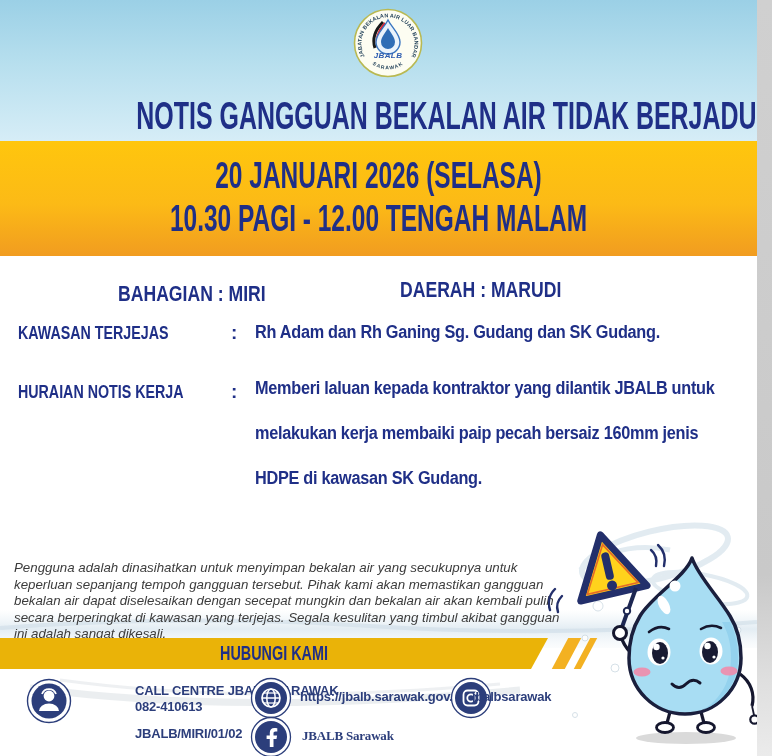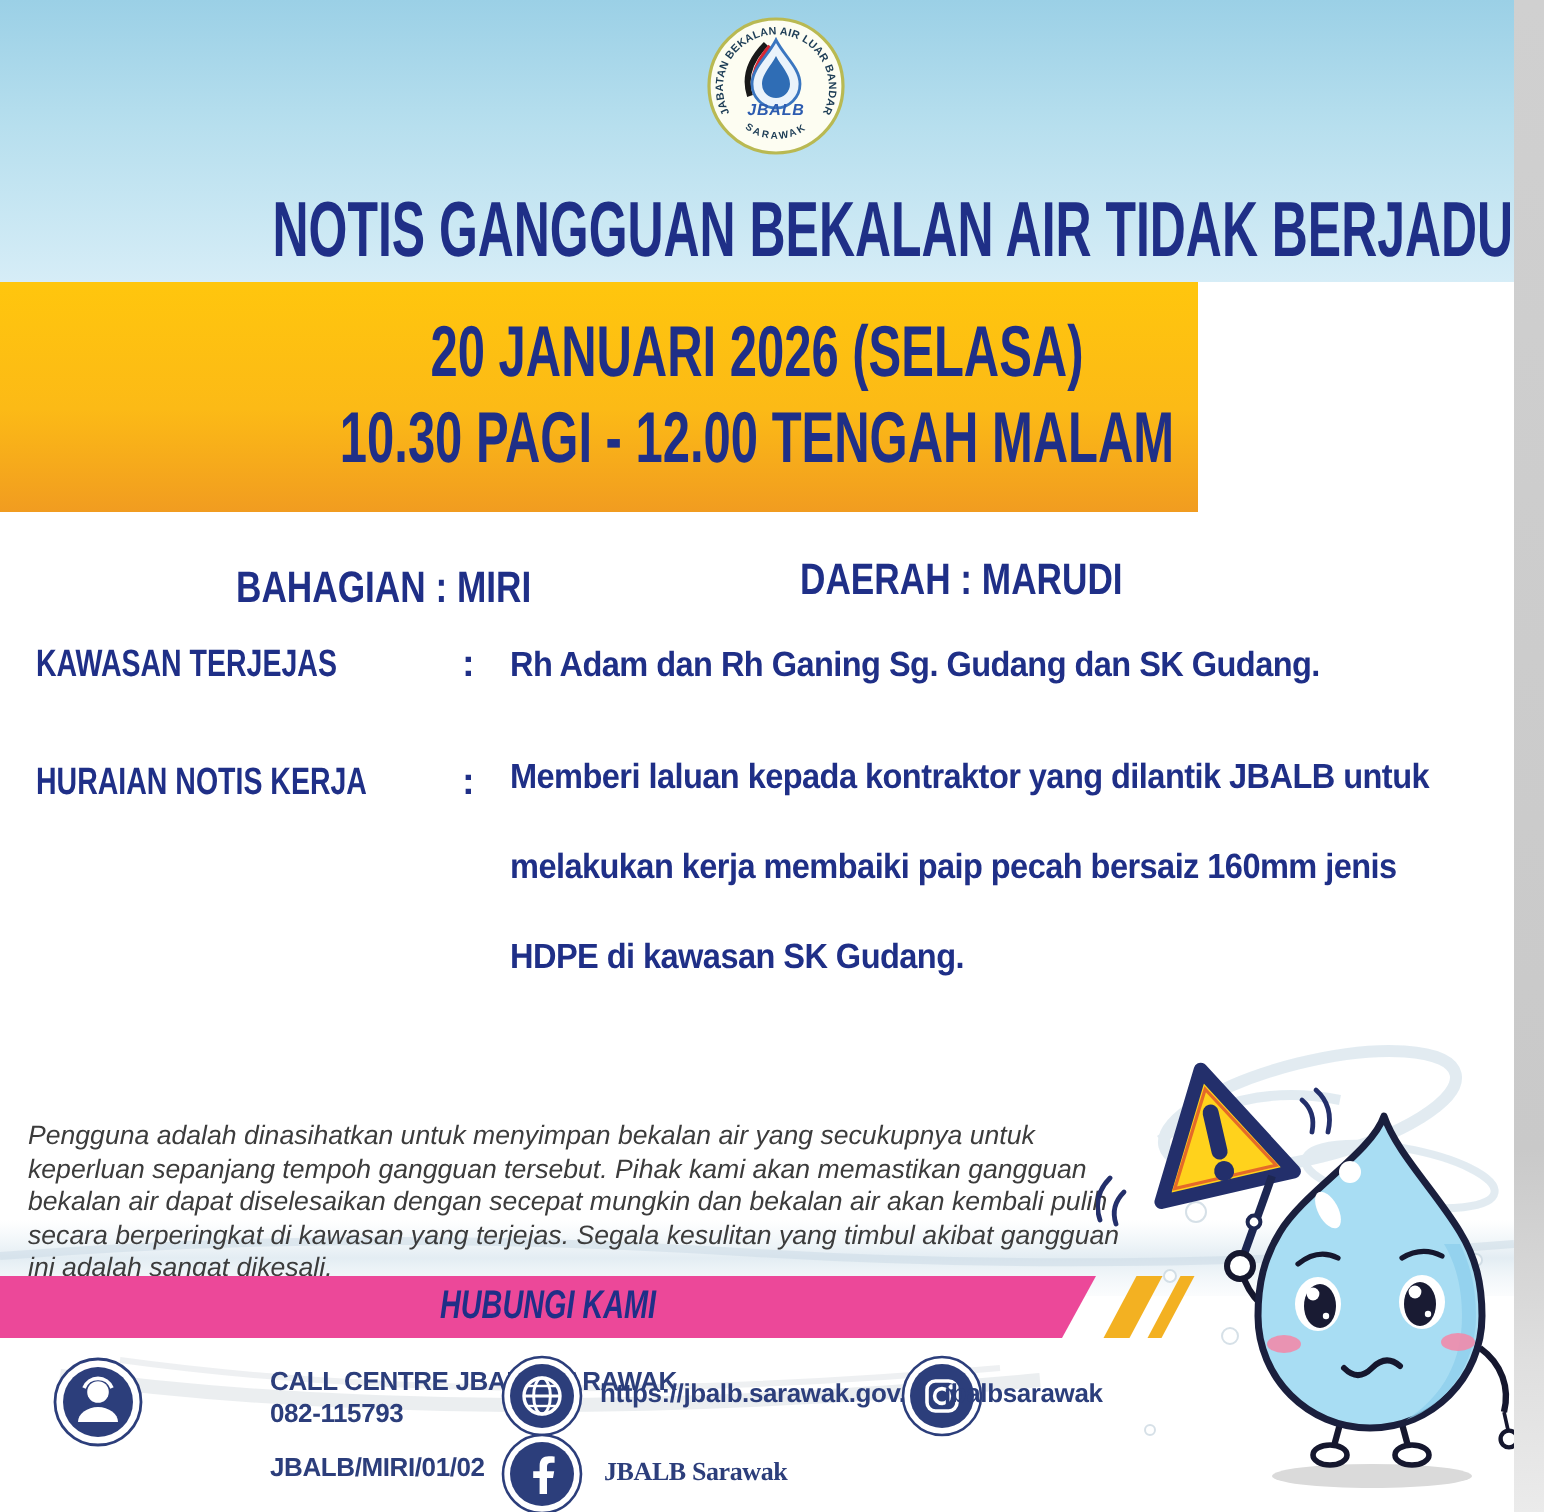--- a/index.html
+++ b/index.html
@@ -7,40 +7,40 @@
         font-family:"Liberation Sans",sans-serif;}
   .edge-strip{position:absolute;right:0;top:0;width:15px;height:100%;
         background:linear-gradient(180deg,#d0d0d0 0%,#c9c9c9 76%,#dfdfdf 90%,#ebebeb 100%);z-index:9;}
   
   .sky{position:absolute;left:0;top:0;width:757px;height:141px;
         background:linear-gradient(180deg,#9bd0e6 0%,#b7dfee 45%,#d6edf7 100%);}
   .logo{position:absolute;left:338px;top:6px;width:100px;height:74px;}
   .title{position:absolute;left:0;top:94px;width:757px;text-align:center;white-space:nowrap;
         font-weight:bold;font-size:39px;color:#1f2f87;transform:scaleX(.64);transform-origin:50% 50%;}
   
-  .banner{position:absolute;left:0;top:141px;width:599px;height:115px;
+  .banner{position:absolute;left:0;top:141px;width:757px;height:115px;
         background:linear-gradient(180deg,#ffc60d 0%,#fcba16 55%,#f19c20 100%);padding-top:0;}
   .banner-line{position:relative;width:757px;text-align:center;white-space:nowrap;font-weight:bold;
         font-size:36px;line-height:43px;color:#1f2f87;transform:scaleX(.68);transform-origin:50% 50%;}
   .banner-line.first{margin-top:13px;}
   
   .loc{position:absolute;white-space:nowrap;font-weight:bold;font-size:22px;color:#1f2f87;
         transform:scaleX(.8);transform-origin:0 50%;}
   .lbl{position:absolute;white-space:nowrap;font-weight:bold;font-size:19px;color:#1f2f87;
         transform:scaleX(.75);transform-origin:0 50%;}
   .colon{position:absolute;font-weight:bold;font-size:19px;color:#1f2f87;}
   .val{position:absolute;white-space:nowrap;font-weight:bold;font-size:17.5px;letter-spacing:-.3px;
         color:#1f2f87;transform:scaleX(.93);transform-origin:0 0;}
   .huraian .vline{white-space:nowrap;line-height:45px;}
   
   .disclaimer{position:absolute;left:14px;top:560px;width:562px;font-style:italic;font-size:13.3px;
         line-height:16.5px;color:#3c3c3c;z-index:3;}
   
-  .contact-bar{position:absolute;left:0;top:638px;width:548px;height:31px;background:#ec4899;
-        clip-path:polygon(0 0,100% 0,calc(100% - 17px) 100%,0 100%);z-index:4;font-style:italic;}
+  .contact-bar{position:absolute;left:0;top:638px;width:548px;height:31px;background:#eab308;
+        clip-path:polygon(0 0,100% 0,calc(100% - 17px) 100%,0 100%);z-index:4;}
   .contact-bar .heading{display:block;width:100%;text-align:center;line-height:31px;font-weight:bold;
         font-size:20px;color:#1f2f87;transform:scaleX(.72);transform-origin:50% 50%;white-space:nowrap;}
   .bar-stripe{position:absolute;top:638px;height:31px;background:#f3b122;transform:skewX(-28deg);z-index:4;}
   .bar-stripe.s1{left:560px;width:13px;}
   .bar-stripe.s2{left:582px;width:7px;}
   
   .footer-text{position:absolute;font-weight:bold;font-size:13px;letter-spacing:-.2px;color:#2c3e7b;z-index:5;}
   .badge{position:absolute;z-index:5;}
   
   .decor{position:absolute;left:0;top:510px;width:757px;height:246px;z-index:1;pointer-events:none;}
@@ -131,21 +131,21 @@
   <div class="bar-stripe s2"></div>
 
   <svg class="badge" style="left:26px;top:678px;" width="46" height="46" viewBox="0 0 46 46">
     <circle cx="23" cy="23" r="21.5" fill="#ffffff" stroke="#2c3e7b" stroke-width="1.4"></circle>
     <circle cx="23" cy="23" r="17.5" fill="#2c3e7b"></circle>
     <circle cx="23" cy="18" r="5.4" fill="#ffffff"></circle>
     <path d="M13,33 a10,7.5 0 0 1 20,0 Z" fill="#ffffff"></path>
     <path d="M16,16 a7.5,7.5 0 0 1 14,0" stroke="#ffffff" stroke-width="1.8" fill="none"></path>
   </svg>
   <div class="footer-text" style="left:135px;top:683px;">CALL CENTRE JBALB SARAWAK</div>
-  <div class="footer-text" style="left:135px;top:699px;">082-115793</div>
+  <div class="footer-text" style="left:135px;top:699px;">082-410613</div>
   <div class="footer-text" style="left:135px;top:726px;">JBALB/MIRI/01/02</div>
 
   <svg class="badge" style="left:250px;top:677px;" width="42" height="42" viewBox="0 0 42 42">
     <circle cx="21" cy="21" r="19.5" fill="#ffffff" stroke="#2c3e7b" stroke-width="1.3"></circle>
     <circle cx="21" cy="21" r="16" fill="#2c3e7b"></circle>
     <circle cx="21" cy="21" r="9" fill="none" stroke="#ffffff" stroke-width="1.7"></circle>
     <ellipse cx="21" cy="21" rx="4.2" ry="9" fill="none" stroke="#ffffff" stroke-width="1.5"></ellipse>
     <line x1="12" y1="21" x2="30" y2="21" stroke="#ffffff" stroke-width="1.5"></line>
     <line x1="13.5" y1="16" x2="28.5" y2="16" stroke="#ffffff" stroke-width="1.2"></line>
     <line x1="13.5" y1="26" x2="28.5" y2="26" stroke="#ffffff" stroke-width="1.2"></line>

